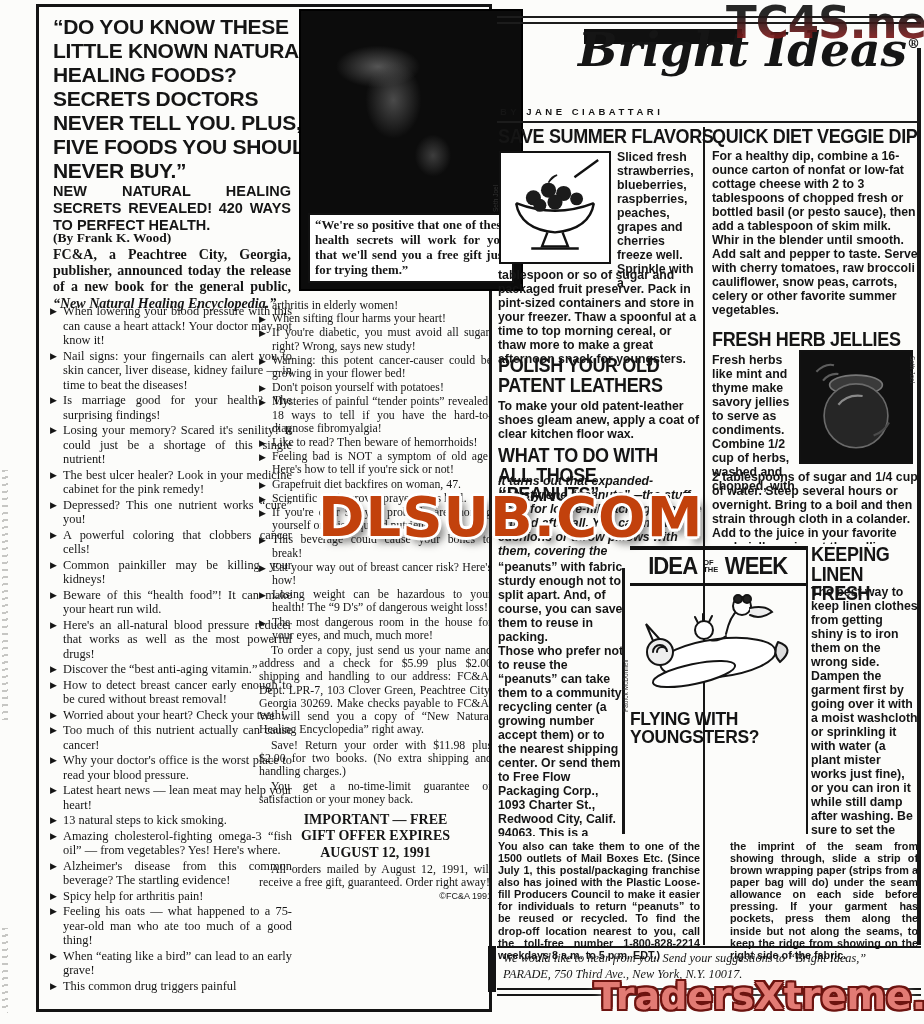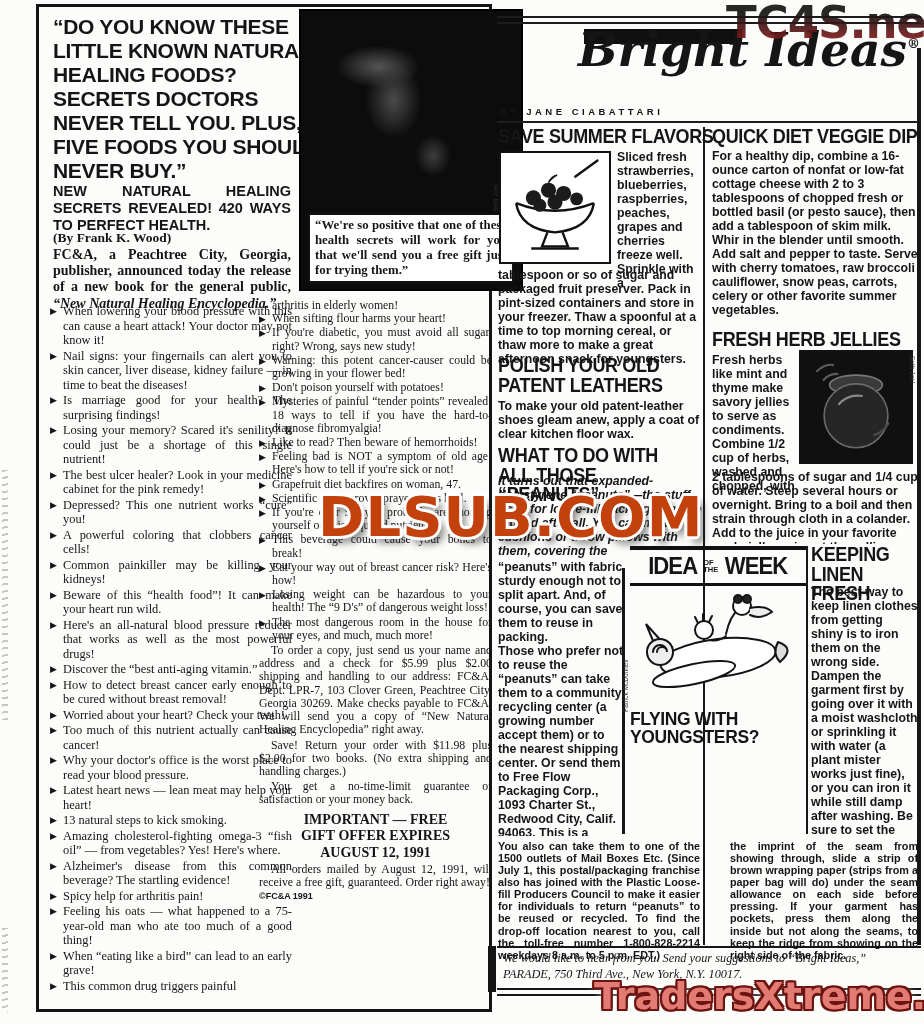--- a/index.html
+++ b/index.html
@@ -20,21 +20,21 @@
   .ad-col1{left:11px;top:297px;width:242px;height:702px;overflow:hidden;
            font-size:12.4px;line-height:1.17;}
   .ad-col2{left:220px;top:292px;width:233px;height:708px;overflow:hidden;
            font-size:11.8px;line-height:1.12;}
   .bullet{display:flex;margin:0 0 1px 0;}
   .bmark{flex:0 0 13px;font-size:9px;padding-top:2px;}
   .btext{flex:1;text-align:justify;}
   .cont-line{padding-left:13px;text-align:justify;}
   .op{text-indent:12px;text-align:justify;margin-top:2px;}
   .gift-head{font-weight:bold;font-size:14px;line-height:1.18;text-align:center;margin:5px 0 2px;white-space:pre-line;}
-  .ad-copy{ text-align:left;font-family:"Liberation Sans",sans-serif;font-weight:bold;font-size:9px;margin-top:2px;}
+  .ad-copy{ text-align:right;font-family:"Liberation Sans",sans-serif;font-weight:normal;font-size:9px;margin-top:2px;}
 
   
   .ad-photo{left:260px;top:2px;width:224px;height:282px;background:
      radial-gradient(40px 55px at 42% 32%,#4a4a4a 0%,rgba(20,20,20,0) 70%),
      radial-gradient(26px 30px at 60% 52%,#3d3d3d 0%,rgba(20,20,20,0) 70%),
      radial-gradient(60px 30px at 35% 20%,#555 0%,rgba(20,20,20,0) 70%),
      #0c0c0c;border:2px solid #000;box-sizing:border-box;}
   .ad-caption{position:absolute;left:7px;right:7px;bottom:6px;background:#fff;border:2px solid #111;
               padding:3px 5px;font-weight:bold;font-size:12.8px;line-height:1.18;text-align:justify;}
 

